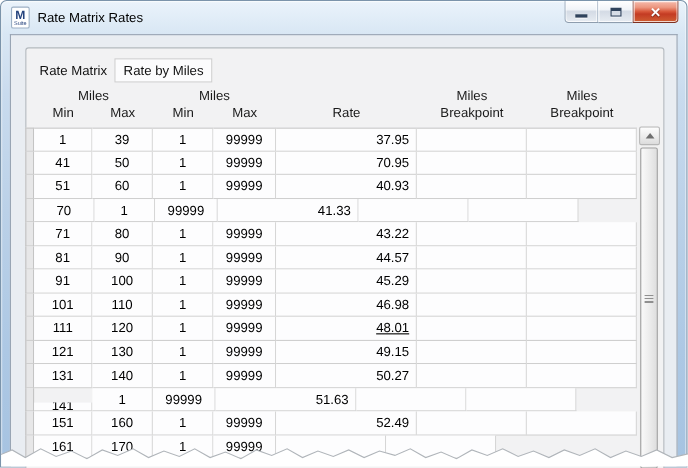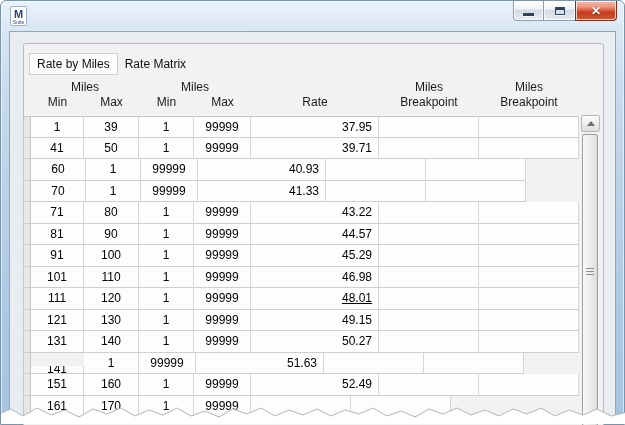--- a/index.html
+++ b/index.html
@@ -66,22 +66,22 @@
 </head>
 <body>
 
 <div class="window">
 
   <div class="client"></div>
 
   <div class="tabpage"></div>
 
   <div class="tabstrip">
+    <div class="tab">Rate Matrix</div>
     <div class="tab selected">Rate by Miles</div>
-    <div class="tab">Rate Matrix</div>
   </div>
 
   <div class="hdrlayer" id="groupRow">
       <div class="ghead" style="left: 30px; top: 79px; width: 108px;">Miles</div>
       <div class="ghead" style="left: 138px; top: 79px; width: 112px;">Miles</div>
       <div class="ghead" style="left: 378px; top: 79px; width: 100px;">Miles</div>
       <div class="ghead" style="left: 478px; top: 79px; width: 100px;">Miles</div>
     </div>
   <div class="hdrlayer" id="headRow">
       <div class="chead" style="left: 30px; top: 94px; width: 53px;">Min</div>
@@ -103,26 +103,27 @@
         <div class="cell right" style="width: 128px;">37.95</div>
         <div class="cell" style="width: 100px;"></div>
         <div class="cell" style="width: 100px;"></div>
       </div>
       <div class="grow">
         <div class="ind"></div>
         <div class="cell" style="width: 53px;">41</div>
         <div class="cell" style="width: 55px;">50</div>
         <div class="cell" style="width: 55px;">1</div>
         <div class="cell" style="width: 57px;">99999</div>
-        <div class="cell right" style="width: 128px;">39.71</div>
-        <div class="cell" style="width: 100px;"></div>
-        <div class="cell" style="width: 100px;"></div>
-      </div>
-      <div class="grow">
-        <div class="ind"></div>
+        <div class="cell right" style="width: 128px;">70.95</div>
+        <div class="cell" style="width: 100px;"></div>
+        <div class="cell" style="width: 100px;"></div>
+      </div>
+      <div class="grow">
+        <div class="ind"></div>
+        <div class="cell" style="width: 53px;">51</div>
         <div class="cell" style="width: 55px;">60</div>
         <div class="cell" style="width: 55px;">1</div>
         <div class="cell" style="width: 57px;">99999</div>
         <div class="cell right" style="width: 128px;">40.93</div>
         <div class="cell" style="width: 100px;"></div>
         <div class="cell" style="width: 100px;"></div>
       </div>
       <div class="grow">
         <div class="ind"></div>
         <div class="cell" style="width: 55px;">70</div>
@@ -240,20 +241,21 @@
     <div class="sb-thumb">
       <div class="sb-grip"></div>
     </div>
   </div>
 
   <div class="titlebar">
     <div class="win-icon">
       <span class="m">M</span>
       <span class="suite">Suite</span>
     </div>
+    <div class="win-title">Rate Matrix Rates</div>
     <div class="caption-buttons">
       <div class="cap-btn cap-min">
         <div class="glyph-min"></div>
       </div>
       <div class="cap-btn cap-max">
         <div class="glyph-max"></div>
       </div>
       <div class="cap-btn cap-close">
         <span class="glyph-close">✕</span>
       </div>

